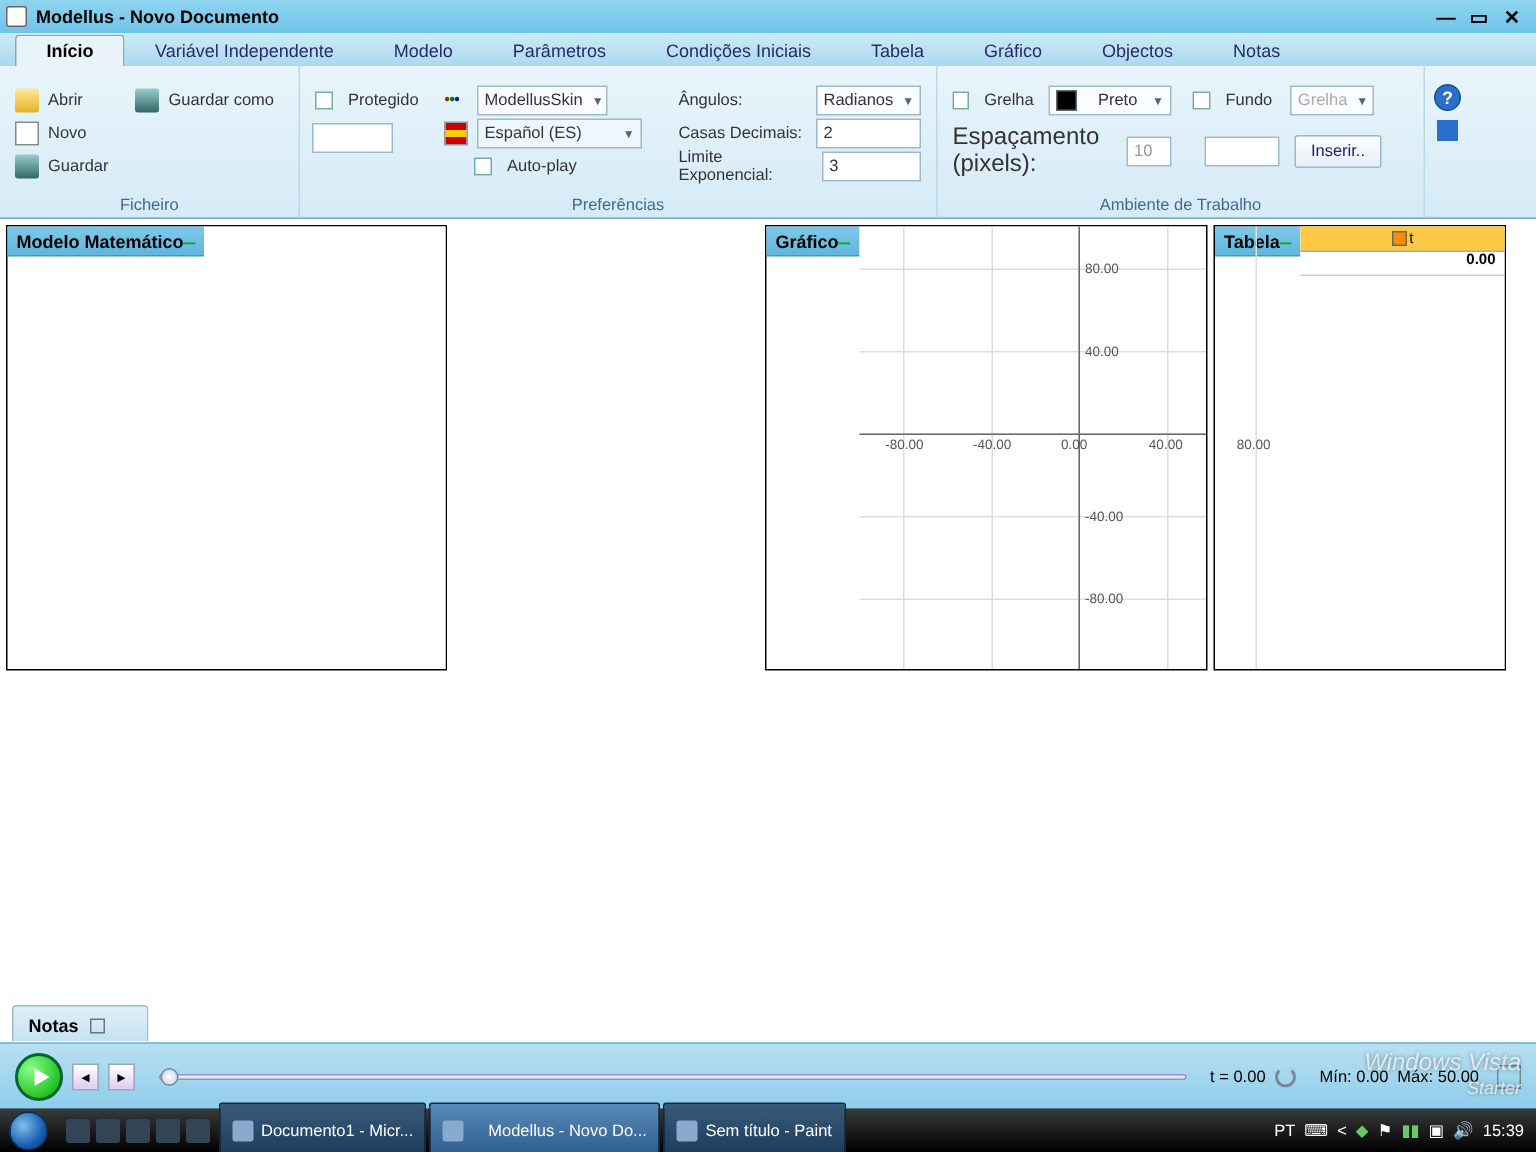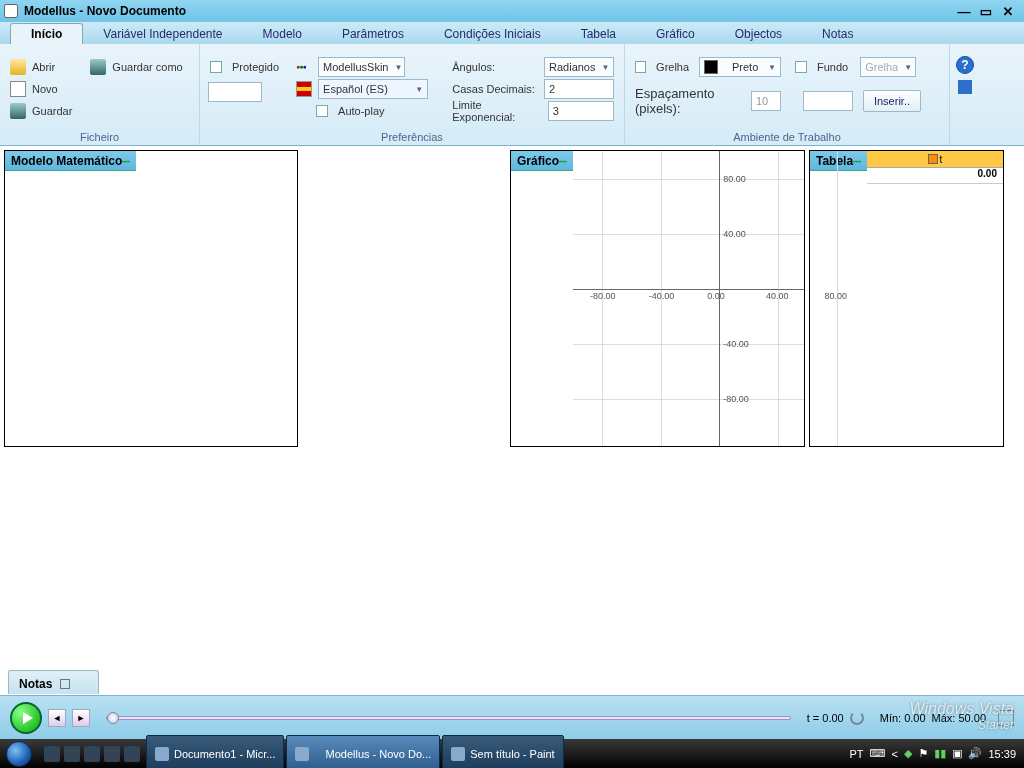--- a/index.html
+++ b/index.html
@@ -197,21 +197,21 @@
         <div class="ritem">
           <span class="chk"></span>
             <span>Grelha</span>
           <div class="combo" style="width:89px;margin-left:4px">
               <span class="swatch"></span>
               <span>Preto</span>
               <span class="arrow">▼</span>
             </div>
         </div>
         <div class="ritem" style="margin-top:12px;gap:4px">
-            <span style="font-size:13px">Espaçamento (pixels):</span>
+            <span style="font-size:16px">Espaçamento (pixels):</span>
           <div class="txtbox" style="width:30px;color:#999">10</div>
         </div>
       </div>
       <div style="width:130px">
         <div class="ritem">
           <span class="chk"></span>
             <span>Fundo</span>
           <div class="combo" style="width:56px;margin-left:6px;color:#aaa">
               <span>Grelha</span>
               <span class="arrow">▼</span>

